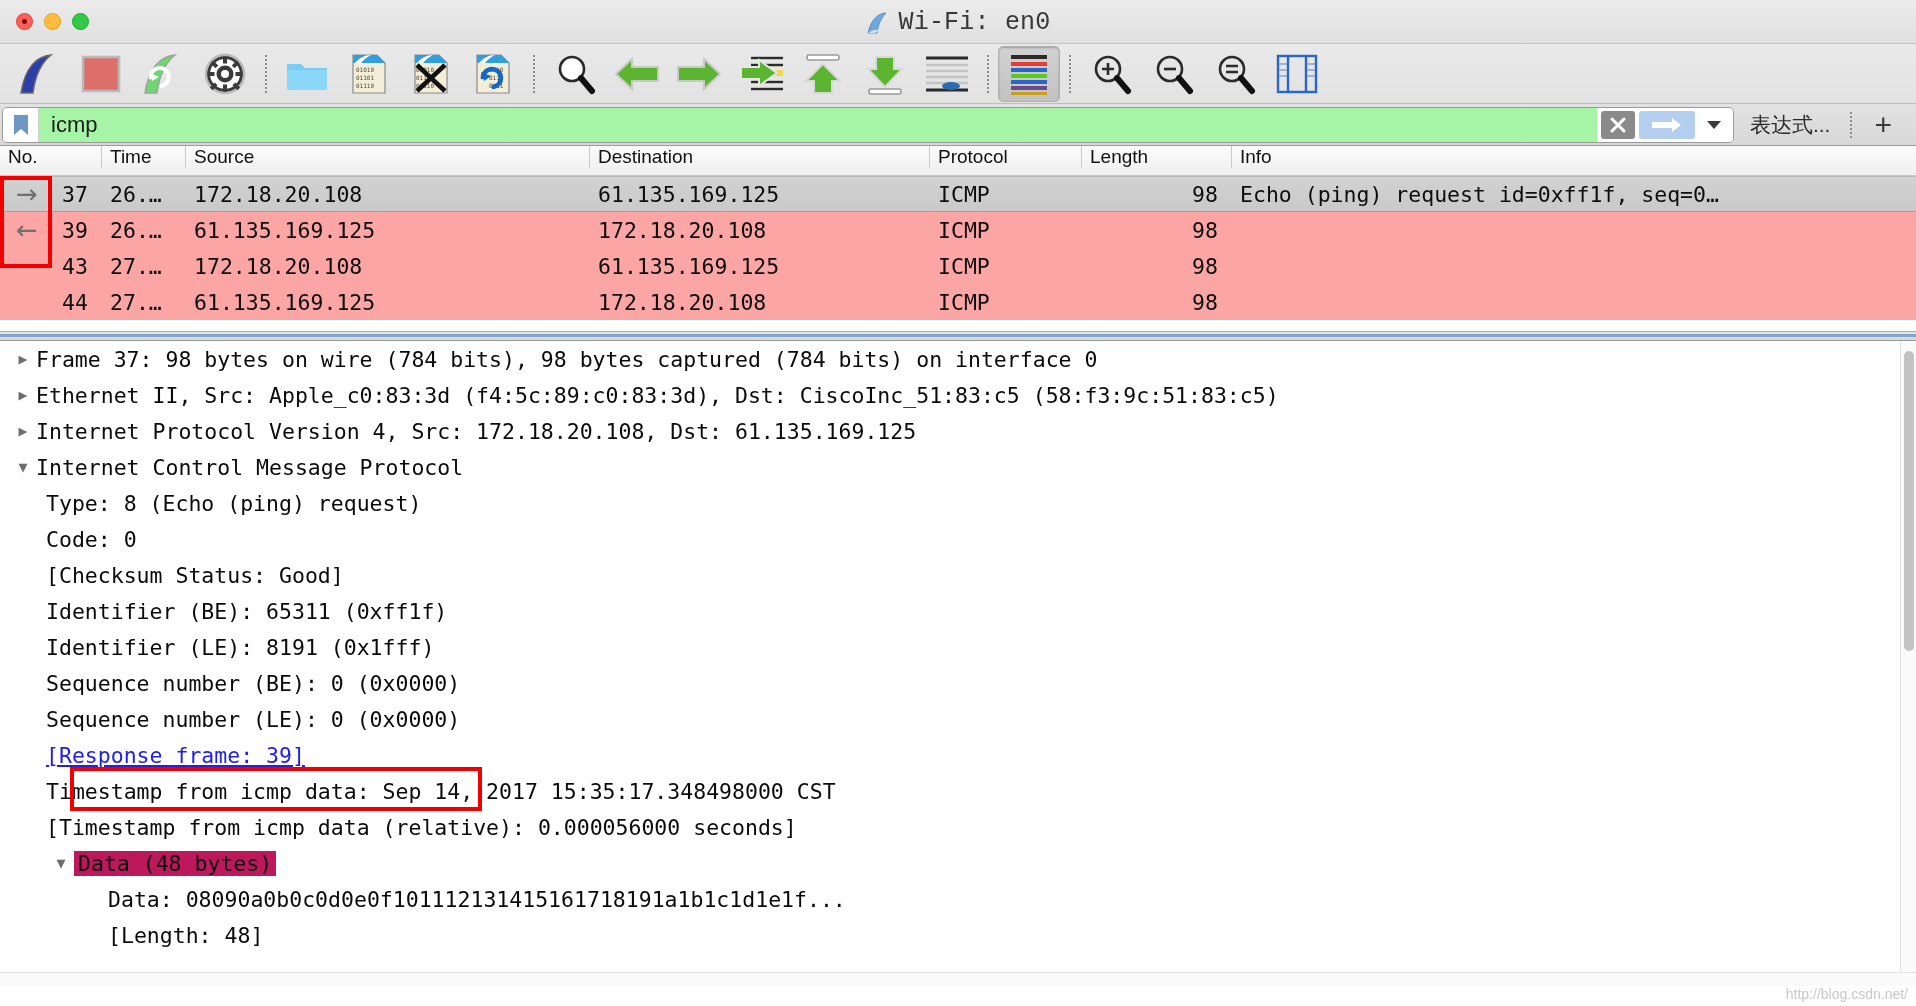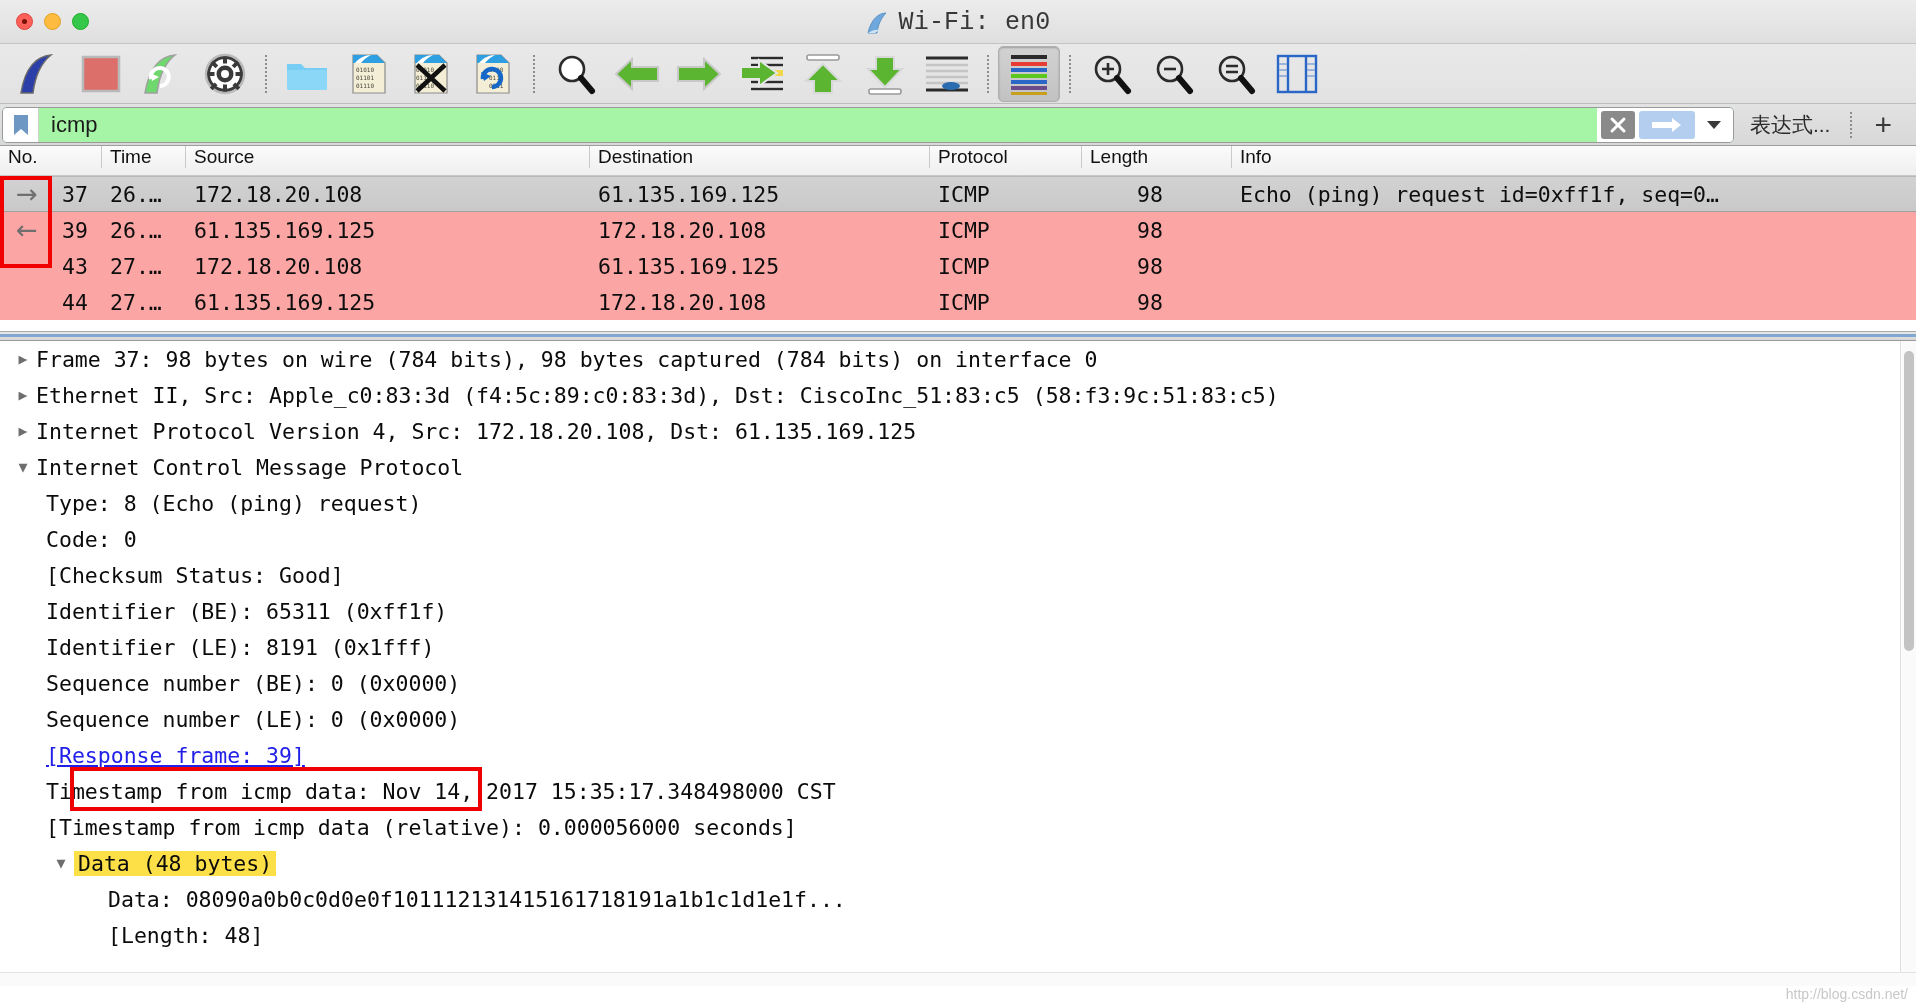--- a/index.html
+++ b/index.html
@@ -113,21 +113,21 @@
     display:flex; height:36px; align-items:center;
     font-family:"DejaVu Sans Mono", monospace; font-size:21.5px;
     color:#0d0d0d; background:#fca5a5;
   }
   .prow.selected{
     background:linear-gradient(#d2d2d2,#c9c9c9);
     border-top:1px solid #b9b9b9; border-bottom:1px solid #9f9f9f;
   }
   .prow .c{ padding-left:8px; overflow:hidden; white-space:nowrap; }
   .prow .c.num{ text-align:right; padding-right:14px; padding-left:0; }
-  .prow .c.len{ text-align:center; padding-right:14px; padding-left:0; }
+  .prow .c.len{ text-align:right; padding-right:14px; padding-left:0; }
 
   .col-no   { width:102px; }
   .col-time { width:84px; }
   .col-src  { width:404px; }
   .col-dst  { width:340px; }
   .col-proto{ width:152px; }
   .col-len  { width:150px; }
   .col-info { flex:1; }
 
   
@@ -149,21 +149,21 @@
   }
   .dline{
     display:flex; align-items:center; height:36px;
     white-space:nowrap; padding-left:10px;
   }
   .dline .tw{
     width:26px; flex:0 0 26px; display:flex; align-items:center; justify-content:center;
     color:#6e6e6e; font-size:15px;
   }
   .dline .txt{ overflow:hidden; }
-  .dline.hl .txt{ background:#fde047; padding:0 4px; }
+  .dline.hl .txt{ background:#be185d; padding:0 4px; }
   .ind1{ padding-left:46px; }
   .ind3{ padding-left:108px; }
   .link{ color:#2020e8; text-decoration:underline; }
 
   
   .vscroll{
     position:absolute; right:0; top:0; bottom:0; width:16px;
     background:#fafafa; border-left:1px solid #e0e0e0;
   }
   .vthumb{
@@ -531,21 +531,21 @@
     <div class="dline ind1">
       <span class="txt">Sequence number (BE): 0 (0x0000)</span>
     </div>
     <div class="dline ind1">
       <span class="txt">Sequence number (LE): 0 (0x0000)</span>
     </div>
     <div class="dline ind1" style="position:relative">
       <span class="txt link">[Response frame: 39]</span>
     </div>
     <div class="dline ind1">
-      <span class="txt">Timestamp from icmp data: Nov 14, 2017 15:35:17.348498000 CST</span>
+      <span class="txt">Timestamp from icmp data: Sep 14, 2017 15:35:17.348498000 CST</span>
     </div>
     <div class="dline ind1">
       <span class="txt">[Timestamp from icmp data (relative): 0.000056000 seconds]</span>
     </div>
 
     <div class="dline hl" style="padding-left:48px">
       <span class="tw">▼</span>
       <span class="txt">Data (48 bytes)</span>
     </div>
     <div class="dline ind3">

